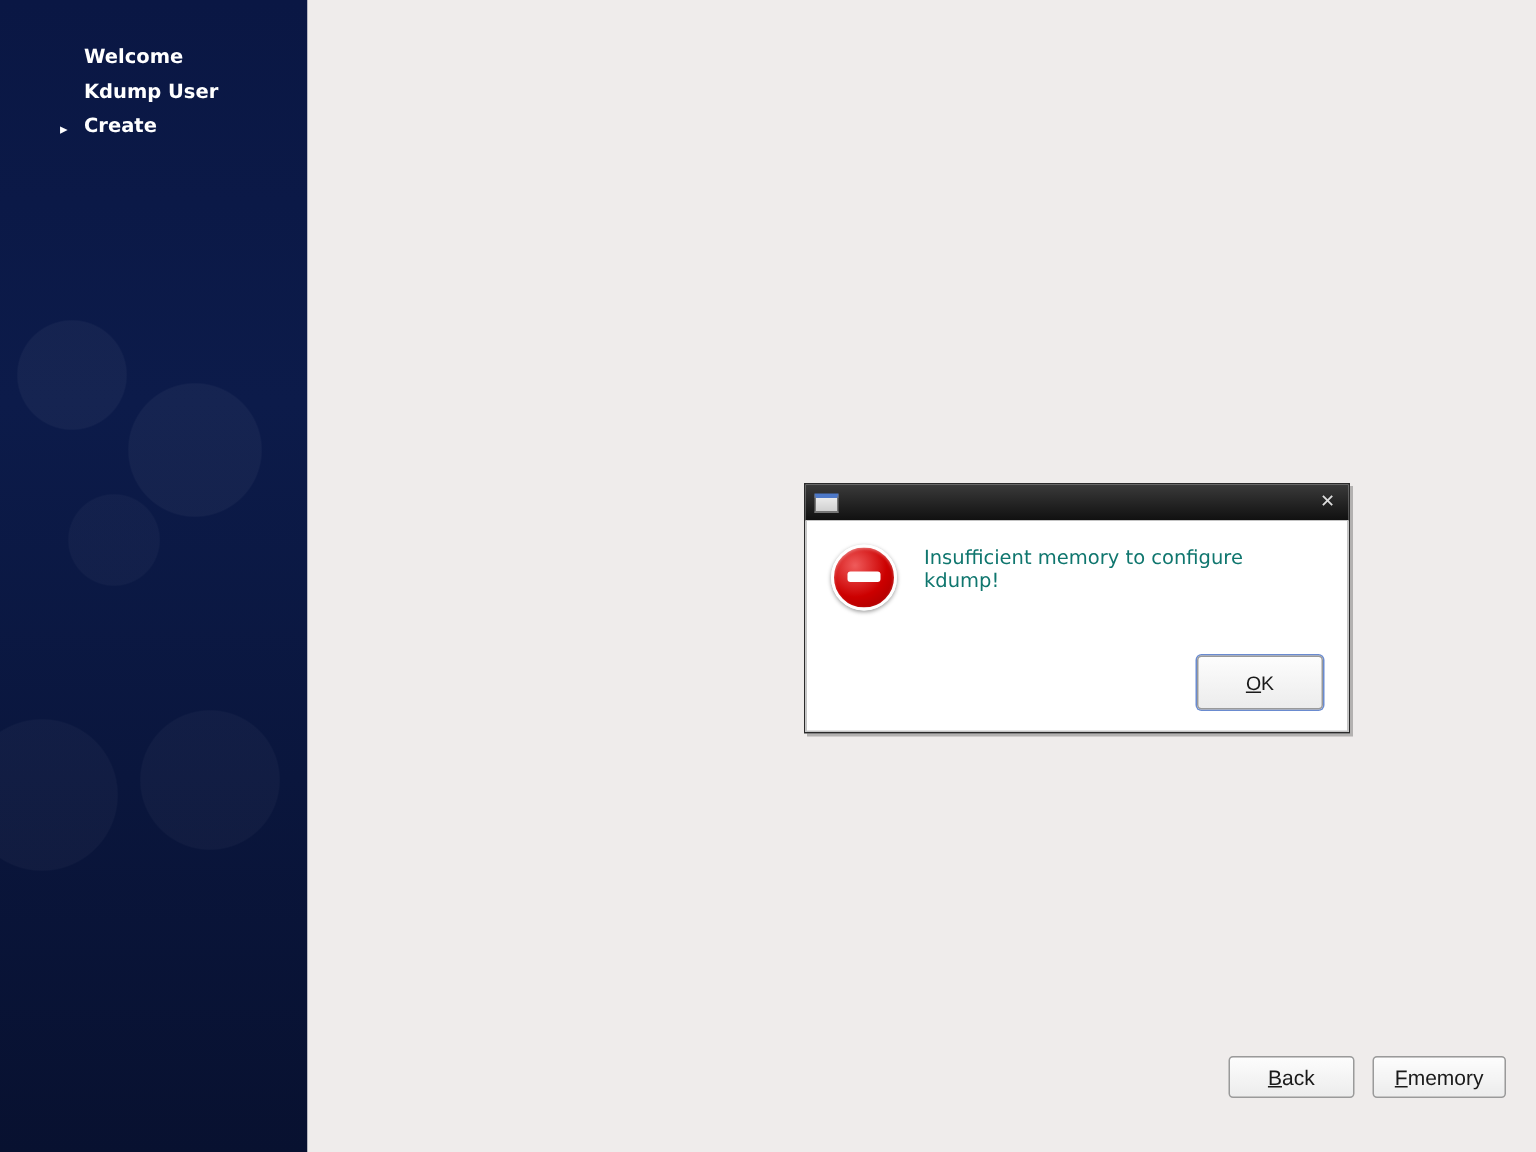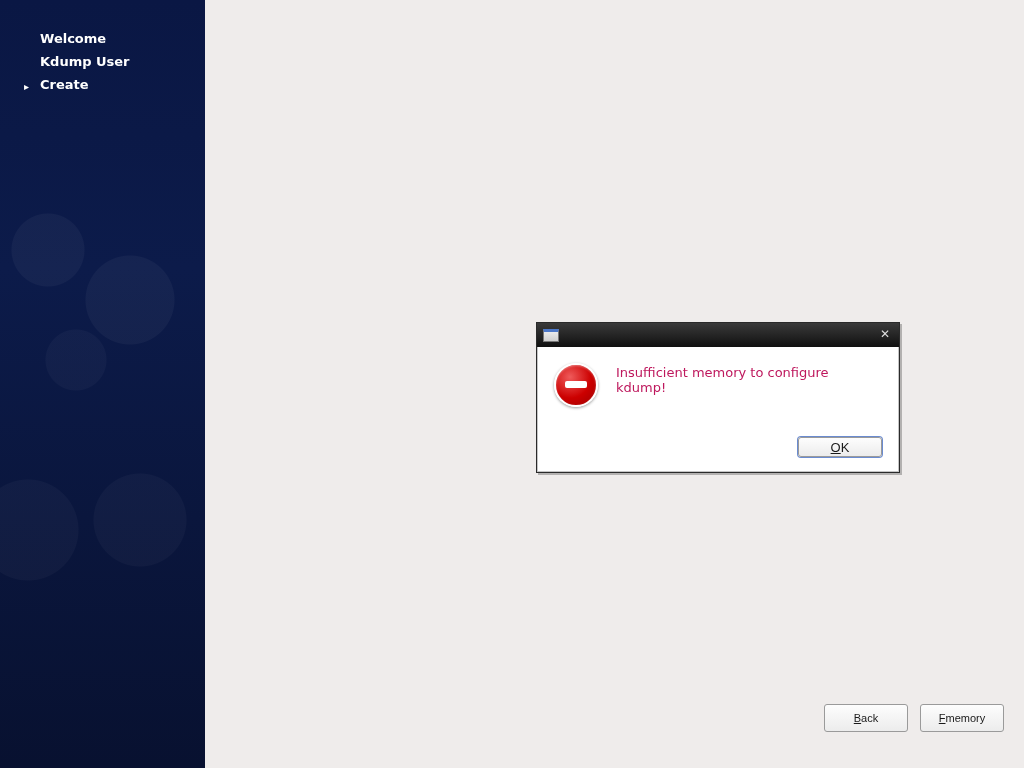--- a/index.html
+++ b/index.html
@@ -21,20 +21,21 @@
   }
   .nav-list { list-style: none; }
   .nav-item {
     position: relative;
     padding: 3px 10px 3px 40px;
     font-size: 13px;
     font-weight: bold;
     line-height: 1.3;
     color: #ffffff;
     cursor: pointer;
+    margin-left: 16px;
   }
   .nav-item .marker {
     position: absolute;
     left: 24px;
     top: 6px;
     font-size: 10px;
     display: none;
   }
   .nav-item.active .marker { display: inline; }
 
@@ -52,21 +53,21 @@
     display: flex;
     gap: 12px;
   }
   .wiz-btn {
     min-width: 84px;
     height: 28px;
     padding: 0 14px;
     border: 1px solid #9a9a9a;
     border-radius: 3px;
     background: linear-gradient(#fdfdfd, #ececec);
-    font-size: 11px;
+    font-size: 14px;
     color: #1a1a1a;
     cursor: pointer;
   }
   .mn { text-decoration: underline; }
 
   
   .dialog {
     position: absolute;
     left: 331px;
     top: 322px;
@@ -113,30 +114,30 @@
     position: relative;
   }
   .error-icon::after {
     content: "";
     position: absolute;
     left: 9px; right: 9px; top: 50%;
     height: 7px; margin-top: -4px;
     background: #ffffff;
     border-radius: 2px;
   }
-  .msg-text { font-size: 13px; color: #be185d; padding-top: 2px; }
+  .msg-text { font-size: 13px; color: #0f766e; padding-top: 2px; }
 
   .dialog-actions {
     display: flex;
     justify-content: flex-end;
     margin-top: 30px;
   }
   .dlg-btn {
     min-width: 84px;
-    height: 20px;
+    height: 36px;
     padding: 0 14px;
     border: 1px solid #9a9a9a;
     border-radius: 3px;
     background: linear-gradient(#fdfdfd, #ececec);
     font-size: 13px;
     color: #1a1a1a;
     cursor: pointer;
     box-shadow: 0 0 0 1px #6a8bd0;
   }
 </style>

